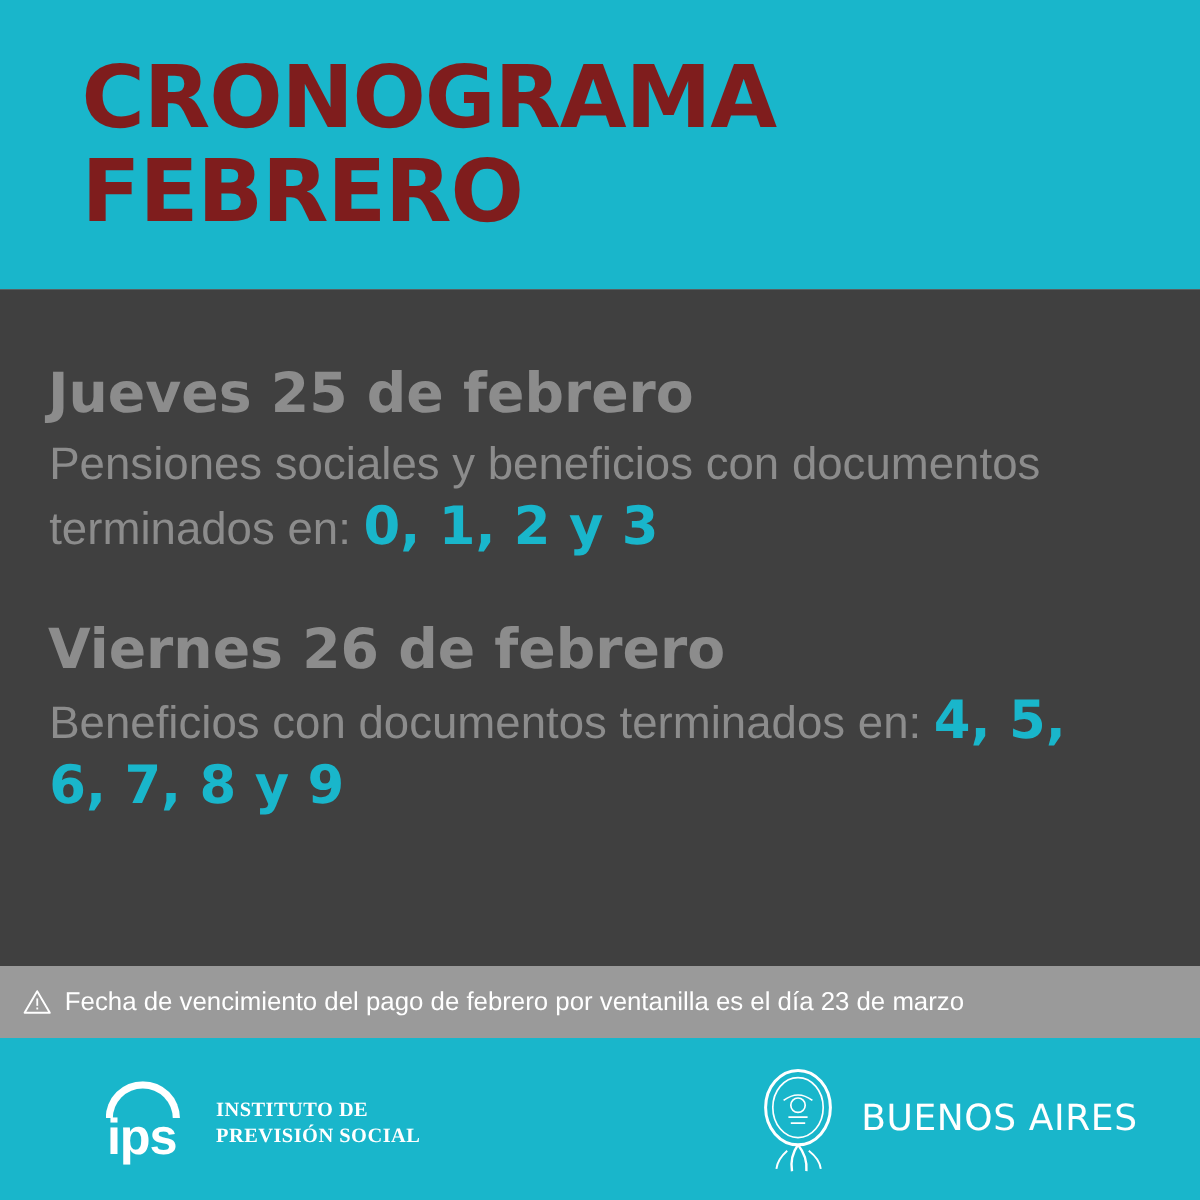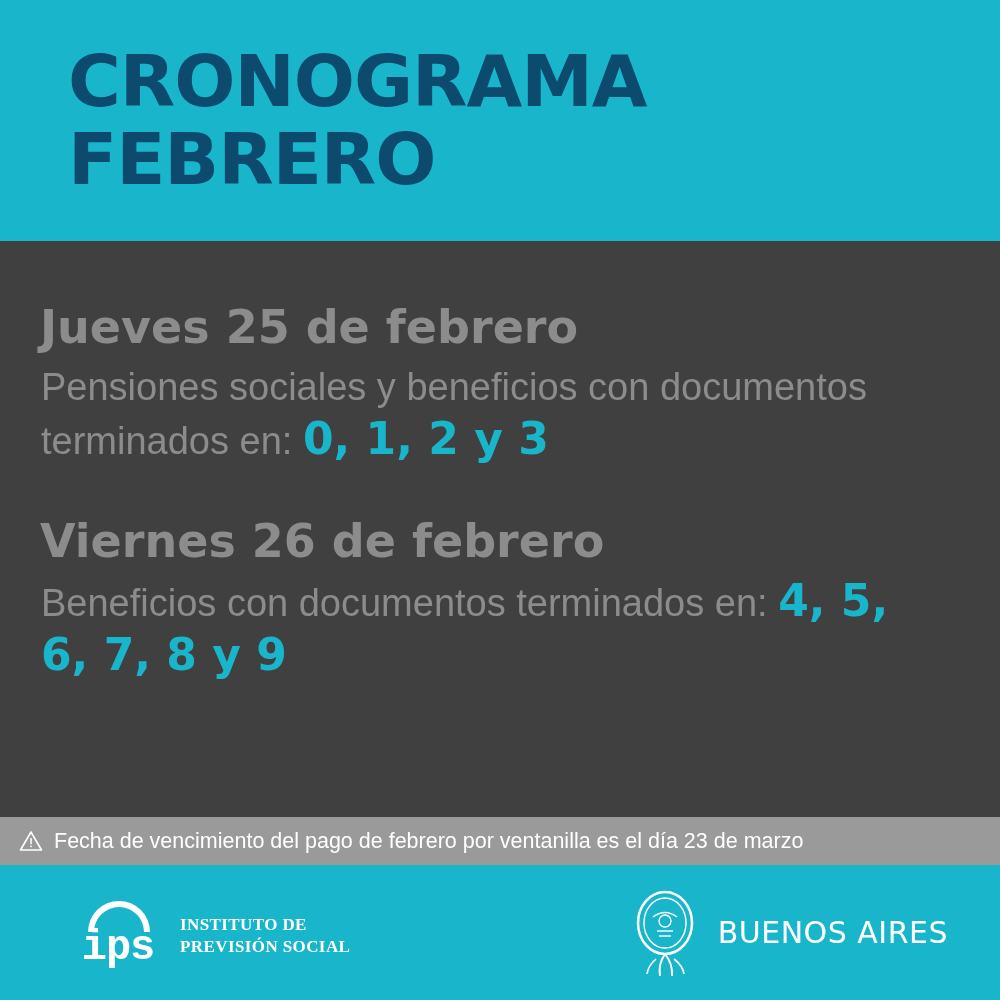--- a/index.html
+++ b/index.html
@@ -23,21 +23,21 @@
   }
 
   
   .header {
     background: #19b6cb;
     height: 241px;
     box-sizing: border-box;
     padding: 42px 0 0 68px;
   }
   .header-title {
-    color: #0c4a6e;
+    color: #7f1d1d;
     font-family: "DejaVu Sans", sans-serif;
     font-weight: bold;
     font-size: 72px;
     line-height: 78px;
     letter-spacing: -1px;
     text-transform: uppercase;
     white-space: pre-line;
     margin: 0;
   }
 
@@ -70,21 +70,21 @@
   .entry-desc .digits {
     color: #19b6cb;
     font-family: "DejaVu Sans", sans-serif;
     font-weight: bold;
     font-size: 44px;
   }
 
   
   .notice {
     background: #9a9a9a;
-    height: 48px;
+    height: 60px;
     display: flex;
     align-items: center;
     padding: 0 0 0 18px;
     box-sizing: border-box;
   }
   .notice-icon {
     width: 26px;
     height: 26px;
     flex: 0 0 auto;
     margin-right: 10px;
@@ -130,21 +130,21 @@
     border-radius: 34px 34px 0 0;
     box-sizing: border-box;
   }
   .ips-word {
     position: absolute;
     bottom: 0;
     left: 0;
     width: 92px;
     text-align: center;
     color: #ffffff;
-    font-family: Liberation Mono, monospace;
+    font-family: Liberation Sans, sans-serif;
     font-weight: bold;
     font-size: 42px;
     line-height: 42px;
     letter-spacing: -1px;
   }
   .ips-text {
     color: #ffffff;
     font-family: Liberation Serif, serif;
     font-weight: bold;
     font-size: 17px;

